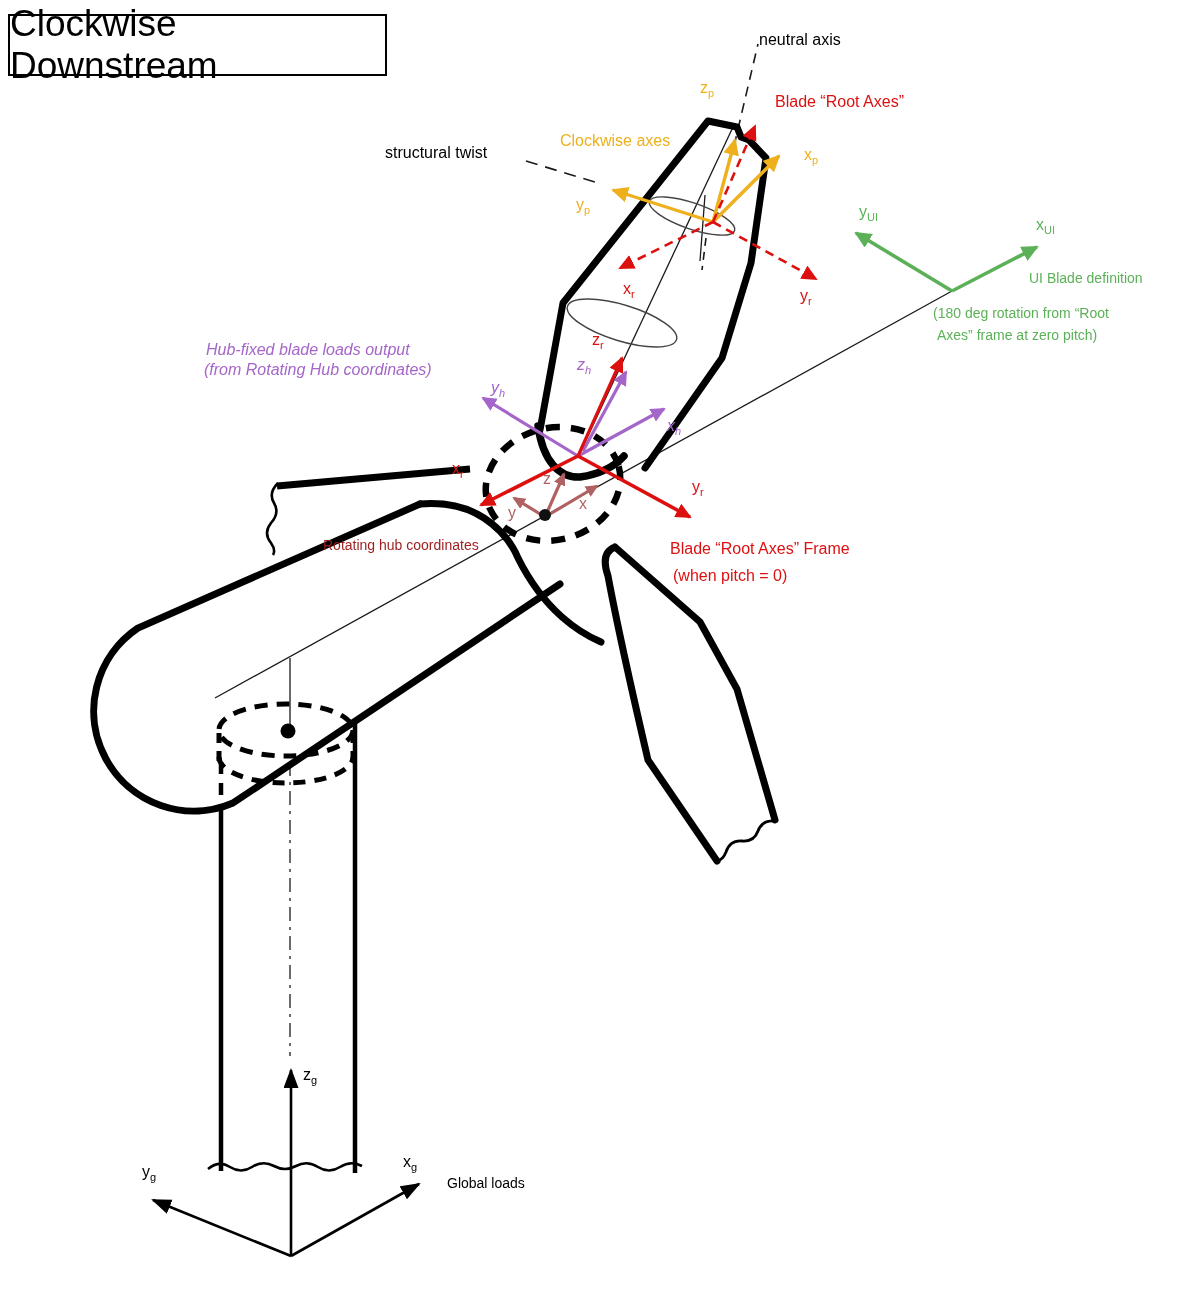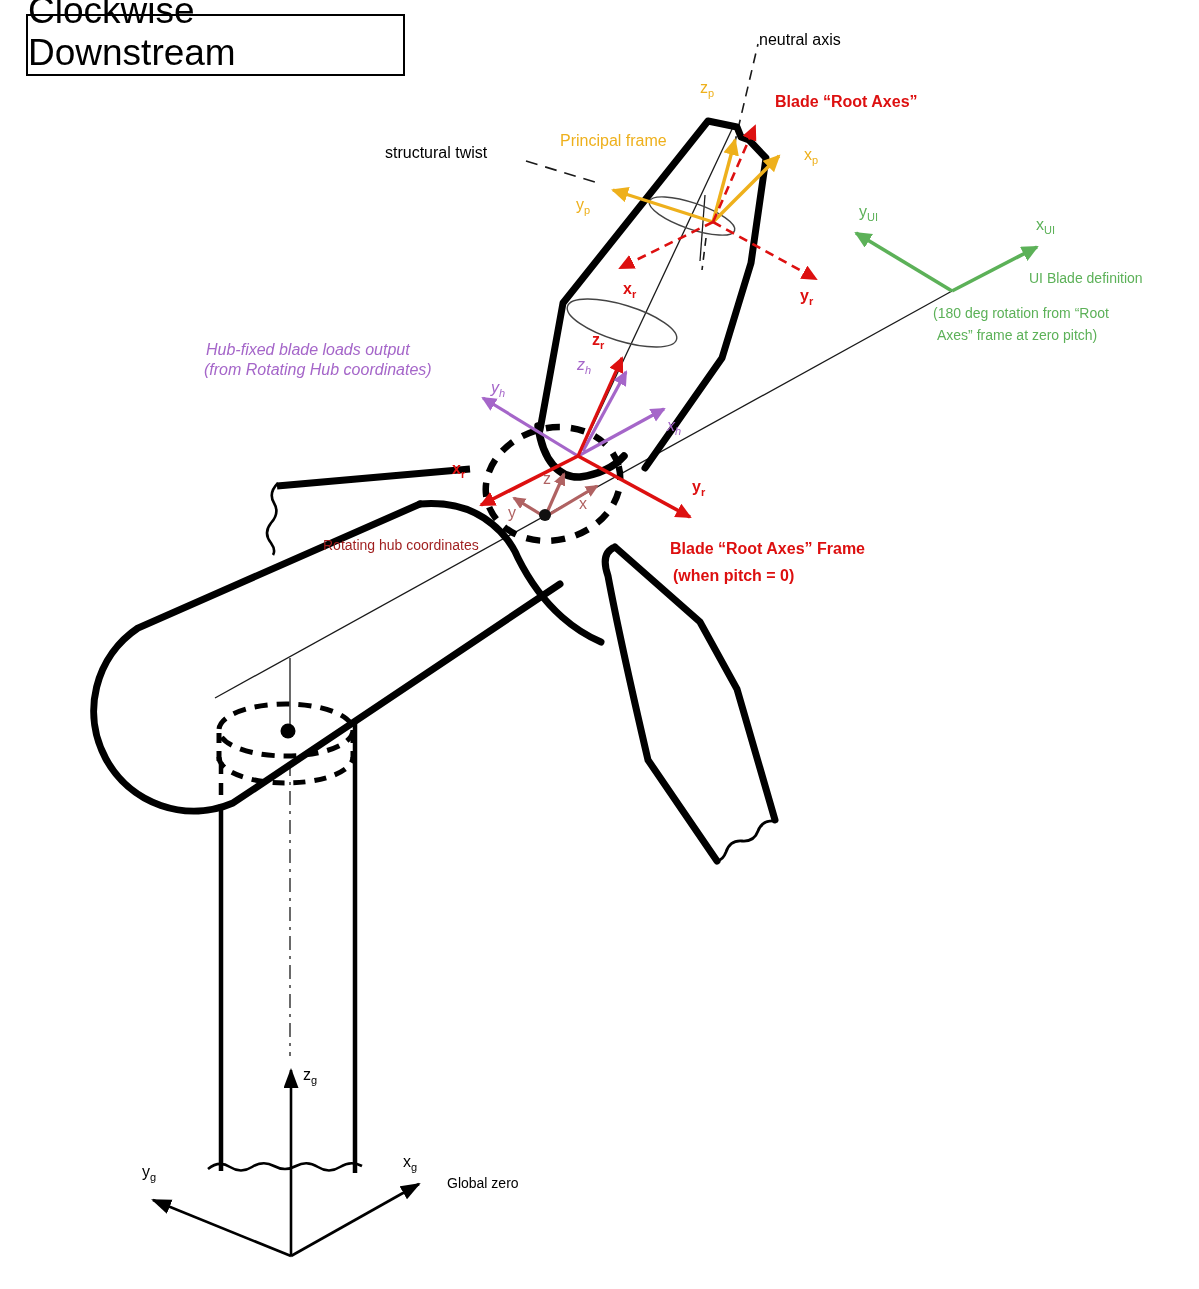--- a/index.html
+++ b/index.html
@@ -5,29 +5,29 @@
   :root{
     --red:#dd1010; --dark_red:#9f1d1d; --gold:#eeb01c; --purple:#a566c9;
     --green:#5cb158; --brown:#b06262; --ink:#000000;
   }
   html,body{margin:0;padding:0;background:#ffffff;}
   #stage{position:relative;width:1199px;height:1289px;background:#ffffff;overflow:hidden;
          font-family:"Liberation Sans",sans-serif;}
   #drawing{position:absolute;left:0;top:0;}
   .lbl{position:absolute;font-size:16px;line-height:1.1;white-space:nowrap;color:#000;}
   .lbl sub{font-size:11px;line-height:0;}
-  .c-red{color:var(--red);font-weight:bold;}
+  .c-red{color:var(--red);}
   .c-darkred{color:var(--dark_red);}
   .c-gold{color:var(--gold);}
   .c-purple{color:var(--purple);font-style:italic;}
   .c-green{color:var(--green);}
   .c-brown{color:var(--brown);}
   .sz17{font-size:14px;}
-  #title-box{position:absolute;left:26px;top:14px;width:375px;height:58px;border:2.5px solid #000;
-             display:flex;align-items:flex-end;justify-content:center;font-size:37px;color:#000;}
+  #title-box{position:absolute;left:8px;top:14px;width:375px;height:58px;border:2.5px solid #000;
+             display:flex;align-items:center;justify-content:center;font-size:37px;color:#000;}
 </style>
 </head>
 <body>
 
 <div id="stage">
 
   <svg id="drawing" width="1199" height="1289" viewBox="0 0 1199 1289">
     <defs>
       <marker id="mkRed" markerUnits="userSpaceOnUse" markerWidth="18" markerHeight="16" refX="14" refY="7.5" orient="auto">
         <path d="M0,0 L16,7.5 L0,15 z" fill="var(--red)"></path>
@@ -144,26 +144,26 @@
       <line x1="291" y1="1256" x2="419" y2="1184" marker-end="url(#mkBlack)"></line>
     </g>
   </svg>
 
   <div id="title-box">
     <span>Clockwise Downstream</span>
   </div>
 
   <div class="lbl" style="left:759px;top:31px">neutral axis</div>
   <div class="lbl" style="left:385px;top:144px">structural twist</div>
-  <div class="lbl sz17" style="left:447px;top:1176px">Global zero</div>
+  <div class="lbl sz17" style="left:447px;top:1176px">Global loads</div>
   <div class="lbl" style="left:303px;top:1066px"><span>z</span><sub>g</sub></div>
   <div class="lbl" style="left:142px;top:1163px"><span>y</span><sub>g</sub></div>
   <div class="lbl" style="left:403px;top:1153px"><span>x</span><sub>g</sub></div>
 
-  <div class="lbl c-gold" style="left:560px;top:132px">Principal frame</div>
+  <div class="lbl c-gold" style="left:560px;top:132px">Clockwise axes</div>
   <div class="lbl c-gold" style="left:700px;top:79px"><span>z</span><sub>p</sub></div>
   <div class="lbl c-gold" style="left:804px;top:146px"><span>x</span><sub>p</sub></div>
   <div class="lbl c-gold" style="left:576px;top:196px"><span>y</span><sub>p</sub></div>
 
   <div class="lbl c-red" style="left:775px;top:93px">Blade “Root Axes”</div>
   <div class="lbl c-red" style="left:623px;top:280px"><span>x</span><sub>r</sub></div>
   <div class="lbl c-red" style="left:800px;top:287px"><span>y</span><sub>r</sub></div>
   <div class="lbl c-red" style="left:592px;top:331px"><span>z</span><sub>r</sub></div>
   <div class="lbl c-red" style="left:452px;top:460px"><span>x</span><sub>r</sub></div>
   <div class="lbl c-red" style="left:692px;top:478px"><span>y</span><sub>r</sub></div>

